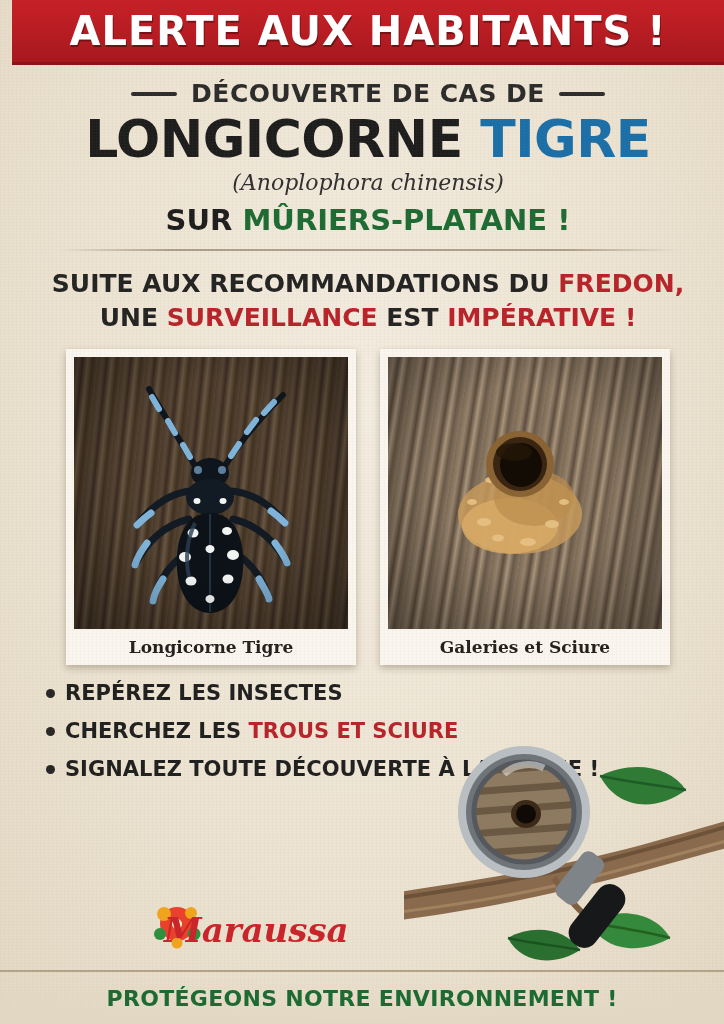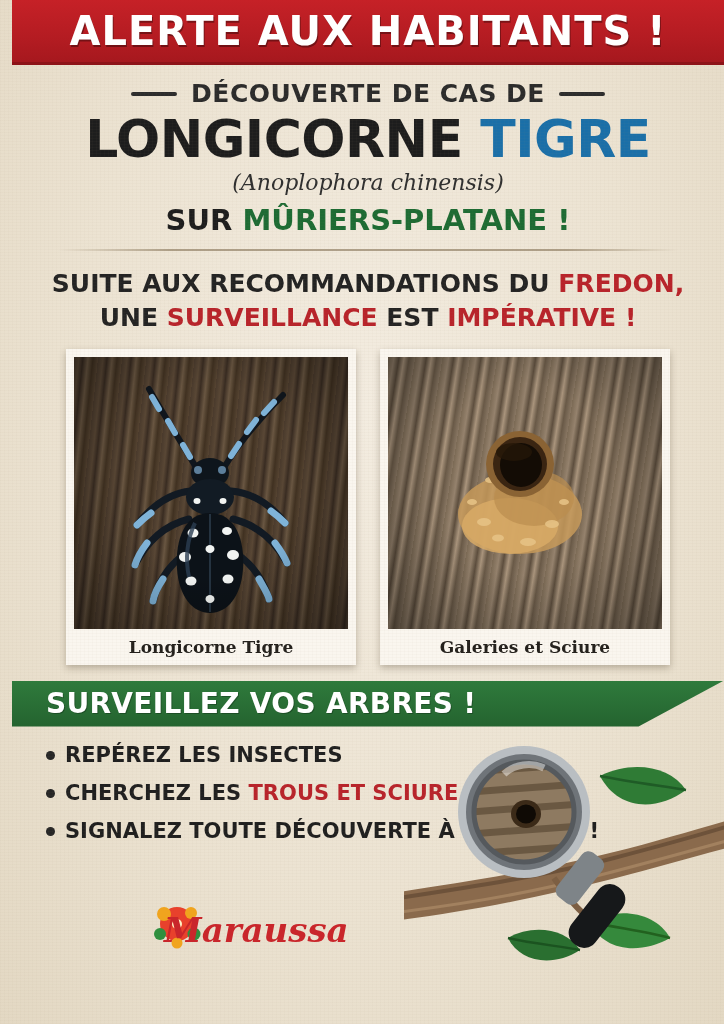--- a/index.html
+++ b/index.html
@@ -434,23 +434,20 @@
           <ellipse cx="96" cy="62" rx="27" ry="27" fill="#3a2512"></ellipse>
           <ellipse cx="97" cy="63" rx="21" ry="22" fill="#130c05"></ellipse>
           <ellipse cx="90" cy="50" rx="18" ry="9" fill="#241708" opacity="0.8"></ellipse>
         </svg>
         <div class="vignette"></div>
       </div>
       <div class="caption">Galeries et Sciure</div>
     </div>
   </div>
 
-  <div class="action-band">
-    <div class="label">SURVEILLEZ VOS ARBRES !</div>
-  </div>
 
   <div class="bullets">
     <div class="bullet">
       <div class="dot"></div>
       <div class="bullet-text">REPÉREZ LES INSECTES</div>
     </div>
     <div class="bullet">
       <div class="dot"></div>
       <div class="bullet-text">
         <span>CHERCHEZ LES </span><span class="red">TROUS ET SCIURE</span>
@@ -518,13 +515,16 @@
         <ellipse cx="122" cy="72" rx="10" ry="9.5" fill="#0f0a05"></ellipse>
       </g>
       <circle cx="120" cy="70" r="50" fill="none" stroke="#55595d" stroke-width="5"></circle>
       <path d="M100 32 C110 22 128 20 140 26" stroke="rgba(255,255,255,0.45)" stroke-width="7" fill="none"></path>
 
       <rect x="163" y="108" width="26" height="56" rx="8" fill="#7e8488" transform="rotate(38 176 136)"></rect>
       <rect x="178" y="138" width="30" height="72" rx="14" fill="#16181a" transform="rotate(38 193 174)"></rect>
     </g>
   </svg>
 
+  <div class="footer">
+    <div class="txt">PROTÉGEONS NOTRE ENVIRONNEMENT !</div>
+  </div>
 </div>
 
 </body></html>

